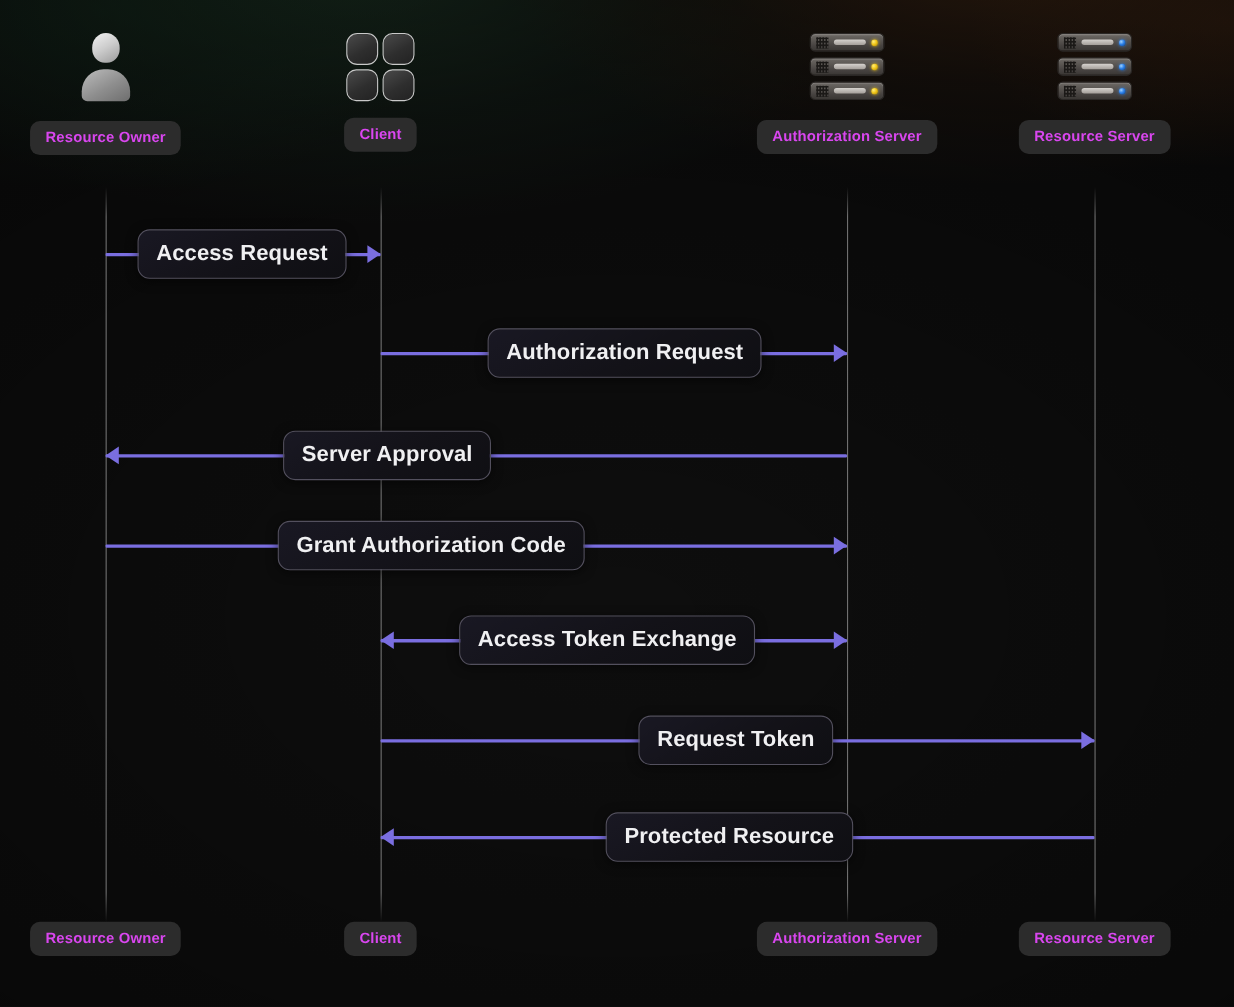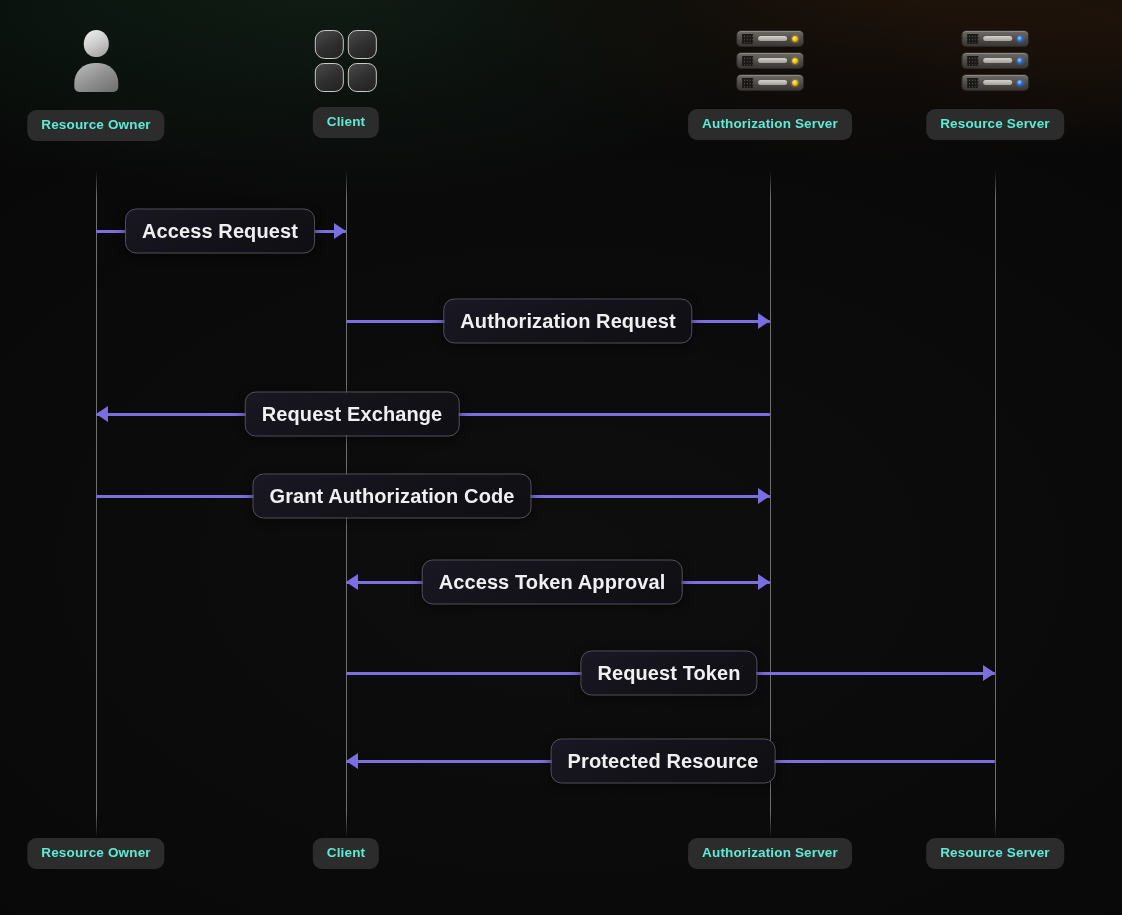--- a/index.html
+++ b/index.html
@@ -53,21 +53,21 @@
   
   .participant {
     position: absolute;
     transform: translateX(-50%);
     display: flex;
     flex-direction: column;
     align-items: center;
   }
   .pill {
     background: #2c2c2c;
-    color: #5eead4;
+    color: #d946ef;
     font-size: 13.5px;
     font-weight: 700;
     letter-spacing: 0.15px;
     padding: 8px 14px 9px 14px;
     border-radius: 9px;
     white-space: nowrap;
     line-height: 1;
   }
 
   
@@ -272,28 +272,28 @@
     </div>
   <div id="messages">
       <div class="msg-line" style="left: 96px; width: 250px; top: 229.5px;"></div>
       <div class="arrowhead right" style="top: 223px; left: 334px;"></div>
       <div class="msg-label" style="left: 220px; top: 231px;">Access Request</div>
       <div class="msg-line" style="left: 346px; width: 424px; top: 319.5px;"></div>
       <div class="arrowhead right" style="top: 313px; left: 758px;"></div>
       <div class="msg-label" style="left: 553px; top: 321px; margin-left: 15px;">Authorization Request</div>
       <div class="msg-line" style="left: 96px; width: 674px; top: 412.5px;"></div>
       <div class="arrowhead left" style="top: 406px; left: 96px;"></div>
-      <div class="msg-label" style="left: 352px; top: 414px;">Request Exchange</div>
+      <div class="msg-label" style="left: 352px; top: 414px;">Server Approval</div>
       <div class="msg-line" style="left: 96px; width: 674px; top: 494.5px;"></div>
       <div class="arrowhead right" style="top: 488px; left: 758px;"></div>
       <div class="msg-label" style="left: 347px; top: 496px; margin-left: 45px;">Grant Authorization Code</div>
       <div class="msg-line" style="left: 346px; width: 424px; top: 580.5px;"></div>
       <div class="arrowhead right" style="top: 574px; left: 758px;"></div>
       <div class="arrowhead left" style="top: 574px; left: 346px;"></div>
-      <div class="msg-label" style="left: 552px; top: 582px;">Access Token Approval</div>
+      <div class="msg-label" style="left: 552px; top: 582px;">Access Token Exchange</div>
       <div class="msg-line" style="left: 346px; width: 649px; top: 671.5px;"></div>
       <div class="arrowhead right" style="top: 665px; left: 983px;"></div>
       <div class="msg-label" style="left: 669px; top: 673px;">Request Token</div>
       <div class="msg-line" style="left: 346px; width: 649px; top: 759.5px;"></div>
       <div class="arrowhead left" style="top: 753px; left: 346px;"></div>
       <div class="msg-label" style="left: 663px; top: 761px;">Protected Resource</div>
     </div>
   <div id="footer-participants">
       <div class="participant" style="left: 96px; top: 838px;">
         <div class="pill">Resource Owner</div>

